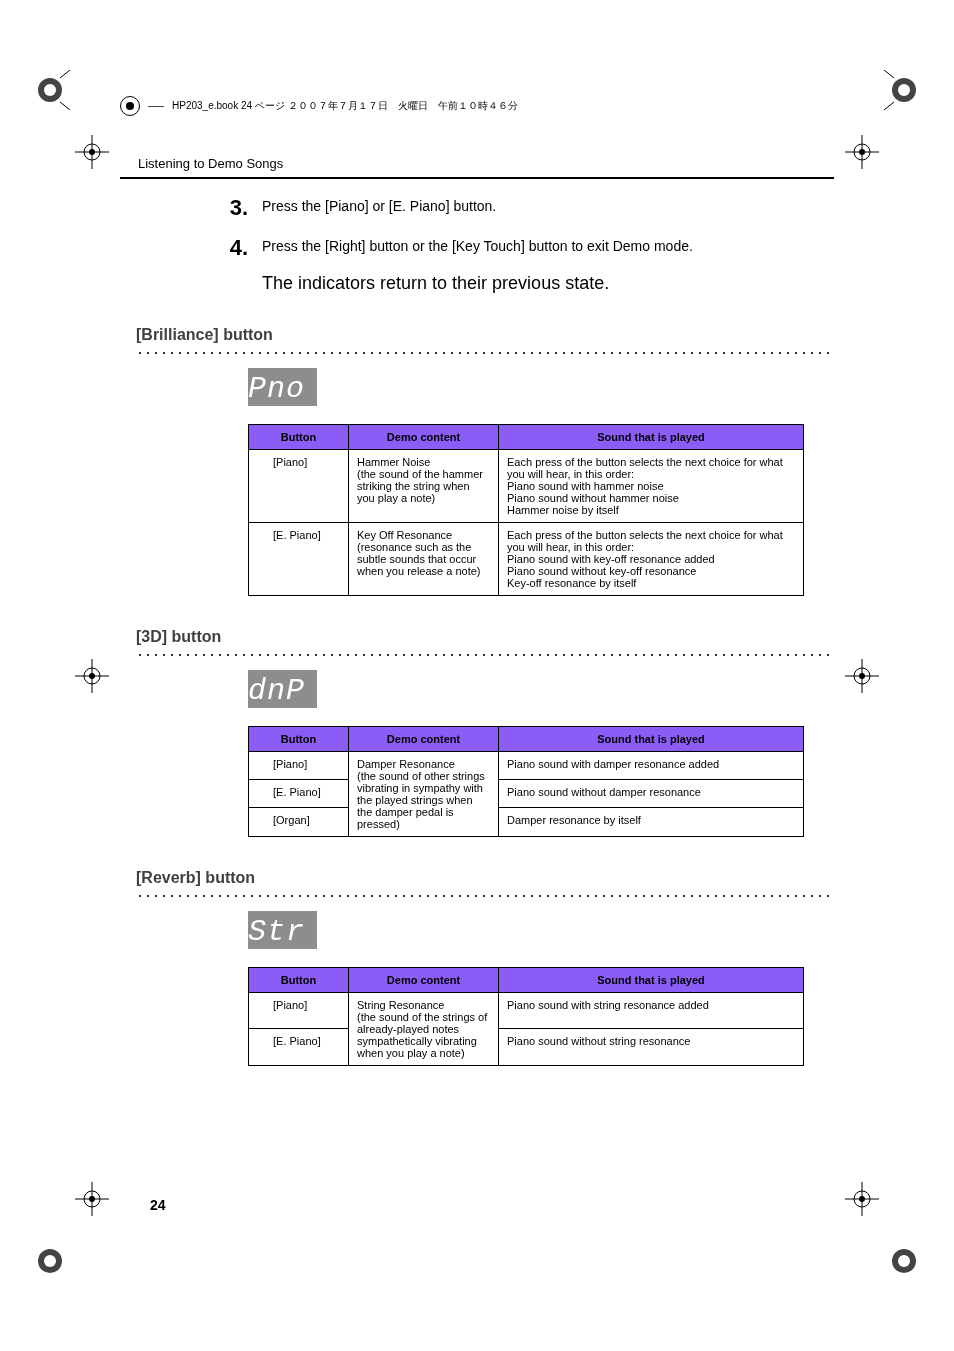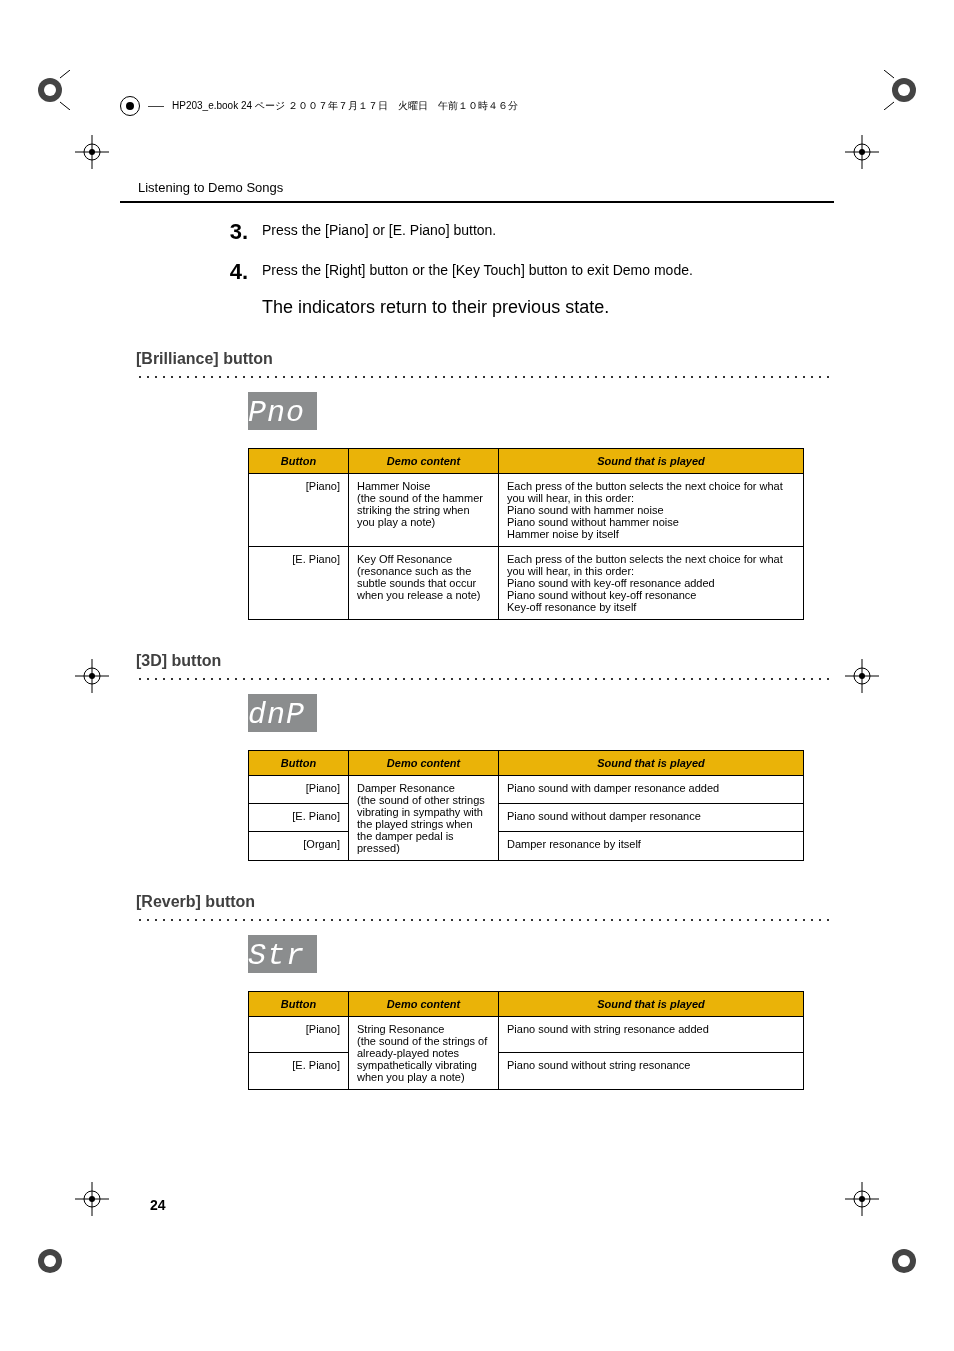--- a/index.html
+++ b/index.html
@@ -50,21 +50,21 @@
   .book-header .ring {
     width: 20px; height: 20px; border: 1px solid #000; border-radius: 50%;
     display: flex; align-items: center; justify-content: center;
   }
   .book-header .ring .dot { width: 8px; height: 8px; background: #000; border-radius: 50%; }
   .book-header .bar {
     height: 1px; background: #444; flex: 0 0 16px;
   }
   .running-head {
     font-size: 13px;
-    margin-top: 64px;
+    margin-top: 40px;
     margin-left: 18px;
   }
   .thick-rule {
     border: none;
     border-top: 2.5px solid #000;
     margin-top: 6px;
   }
   .step {
     display: flex;
     gap: 14px;
@@ -121,28 +121,27 @@
     width: 556px;
     font-size: 11px;
   }
   table.demo th, table.demo td {
     border: 1px solid #000;
     padding: 6px 8px;
     vertical-align: top;
     text-align: left;
   }
   table.demo thead th {
-    background: #eab308;
+    background: #8b5cf6;
     font-weight: 700;
     text-align: center;
-    font-style: italic;
   }
   table.demo .col-button { width: 100px; text-align: center; }
   table.demo .col-demo { width: 150px; }
-  table.demo td.center { text-align: right; padding-left: 24px; }
+  table.demo td.center { text-align: left; padding-left: 24px; }
   .page-num {
     position: absolute;
     bottom: 48px;
     left: 30px;
     font-weight: 700;
     font-size: 14px;
   }
 </style>
 </head>
 <body>

